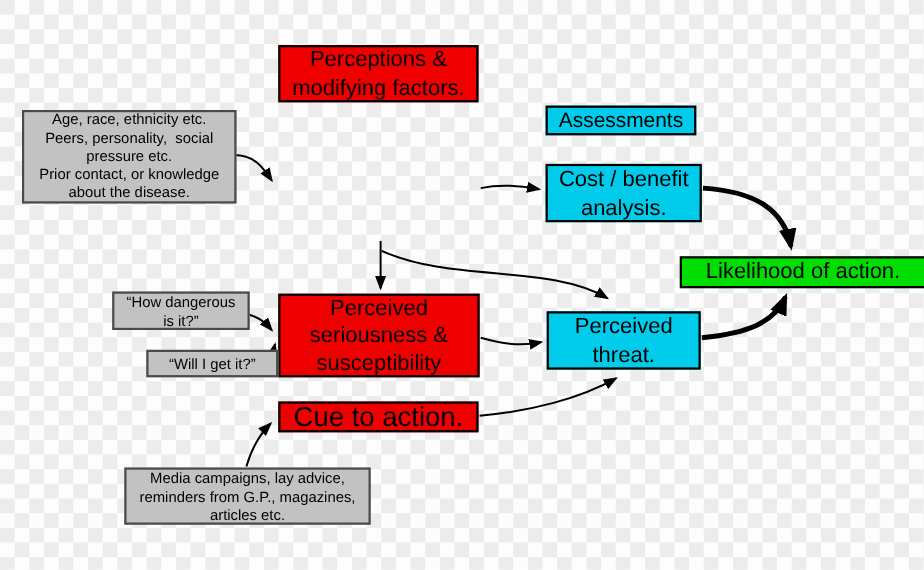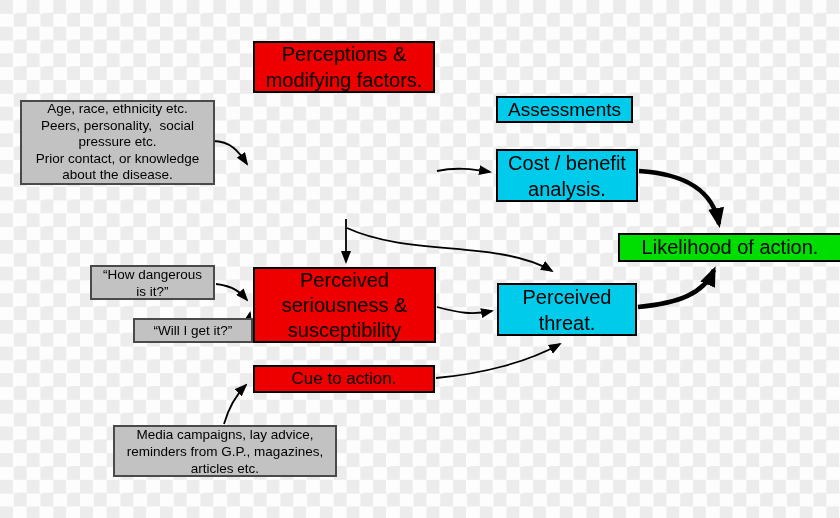--- a/index.html
+++ b/index.html
@@ -29,23 +29,23 @@
   .cyan  { background: #00cbea; }
   .green { background: #00dd00; }
 
   #n-perceptions  { left: 253px; top: 41px;  width: 182px; height: 52px; line-height: 26px; }
   #n-demographic  { left: 255px; top: 122px; width: 179px; height: 96px; line-height: 24px; font-size: 19px; }
   #n-assessments  { left: 496px; top: 96px;  width: 137px; height: 27px; font-size: 19px; }
   #n-cost-benefit { left: 496px; top: 149px; width: 142px; height: 53px; line-height: 26px; }
   #n-likelihood   { left: 618px; top: 233px; width: 224px; height: 29px; }
   #n-seriousness  { left: 253px; top: 267px; width: 183px; height: 76px; line-height: 25px; }
   #n-threat       { left: 497px; top: 283px; width: 140px; height: 53px; line-height: 26px; }
-  #n-cue          { left: 253px; top: 365px; width: 182px; height: 28px; font-size: 17px; }
+  #n-cue          { left: 253px; top: 365px; width: 182px; height: 28px; font-size: 25px; }
   #n-age-race     { left: 20px;  top: 100px; width: 195px; height: 85px; line-height: 16.5px; }
-  #n-how-dangerous{ left: 90px;  top: 265px; width: 125px; height: 35px; }
+  #n-how-dangerous{ left: 102px;  top: 265px; width: 125px; height: 35px; }
   #n-will-i-get   { left: 133px; top: 318px; width: 120px; height: 25px; }
   #n-media        { left: 113px; top: 425px; width: 224px; height: 52px; text-align: center; }
 
   svg.arrows { position: absolute; left: 0; top: 0; z-index: 1; }
   .arrow  { fill: none; stroke: #000; stroke-width: 1.8px; }
   .arrow.thick { stroke-width: 4.5px; }
 </style>
 </head>
 <body>
 

